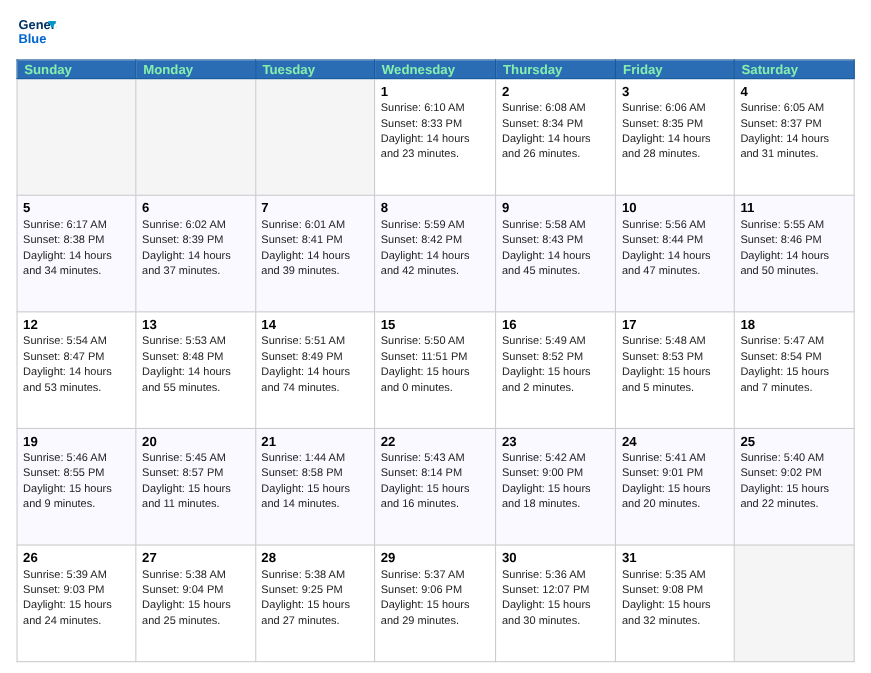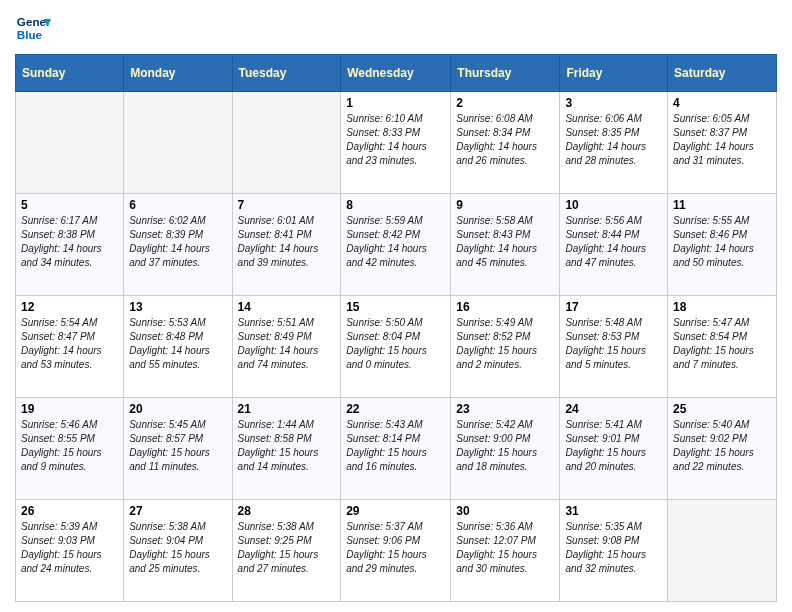--- a/index.html
+++ b/index.html
@@ -45,23 +45,23 @@
       color: #333;
     }
     .calendar {
       flex: 1;
       border-collapse: collapse;
       width: 100%;
       font-size: 10.5px;
     }
     .calendar th {
       background-color: #2a6db5;
-      color: #fef9c3;
+      color: #86efac;
       text-align: left;
-      padding: 11px 6px;
+      padding: 1px 6px;
       font-size: 12px;
       border: 1px solid #1a5a9a;
     }
     .calendar td {
       vertical-align: top;
       border: 1px solid #ccc;
       padding: 4px 5px;
       width: 113px;
       background: #fff;
     }
@@ -71,21 +71,20 @@
     .day-num {
       font-weight: bold;
       font-size: 12px;
       margin-bottom: 2px;
       display: block;
     }
     .day-info {
       color: #222;
       line-height: 1.4;
       font-size: 10px;
-      font-style: italic;
     }
     .calendar tr:nth-child(even) td:not(.empty) {
       background: #f9f9ff;
     }
     table {
       width: 100%;
       border-collapse: collapse;
     }
   </style>
 </head>
@@ -178,21 +177,21 @@
           <td>
             <span class="day-num">13</span>
             <div class="day-info"><span>Sunrise: 5:53 AM</span><br><span>Sunset: 8:48 PM</span><br><span>Daylight: 14 hours and 55 minutes.</span></div>
           </td>
           <td>
             <span class="day-num">14</span>
             <div class="day-info"><span>Sunrise: 5:51 AM</span><br><span>Sunset: 8:49 PM</span><br><span>Daylight: 14 hours and 74 minutes.</span></div>
           </td>
           <td>
             <span class="day-num">15</span>
-            <div class="day-info"><span>Sunrise: 5:50 AM</span><br><span>Sunset: 8:04 PM</span><br><span>Daylight: 15 hours and 0 minutes.</span></div>
+            <div class="day-info"><span>Sunrise: 5:50 AM</span><br><span>Sunset: 11:51 PM</span><br><span>Daylight: 15 hours and 0 minutes.</span></div>
           </td>
           <td>
             <span class="day-num">16</span>
             <div class="day-info"><span>Sunrise: 5:49 AM</span><br><span>Sunset: 8:52 PM</span><br><span>Daylight: 15 hours and 2 minutes.</span></div>
           </td>
           <td>
             <span class="day-num">17</span>
             <div class="day-info"><span>Sunrise: 5:48 AM</span><br><span>Sunset: 8:53 PM</span><br><span>Daylight: 15 hours and 5 minutes.</span></div>
           </td>
           <td>

